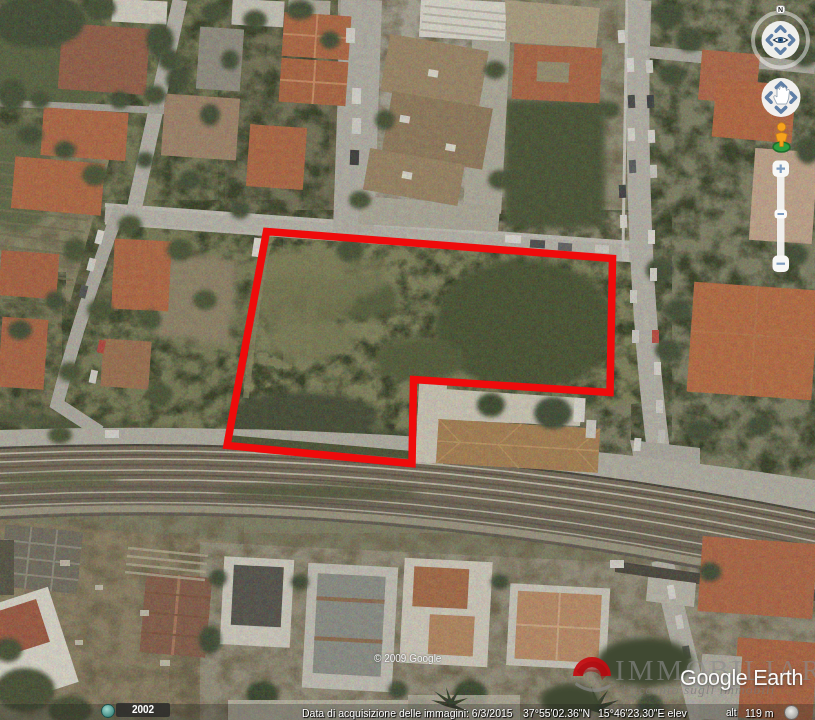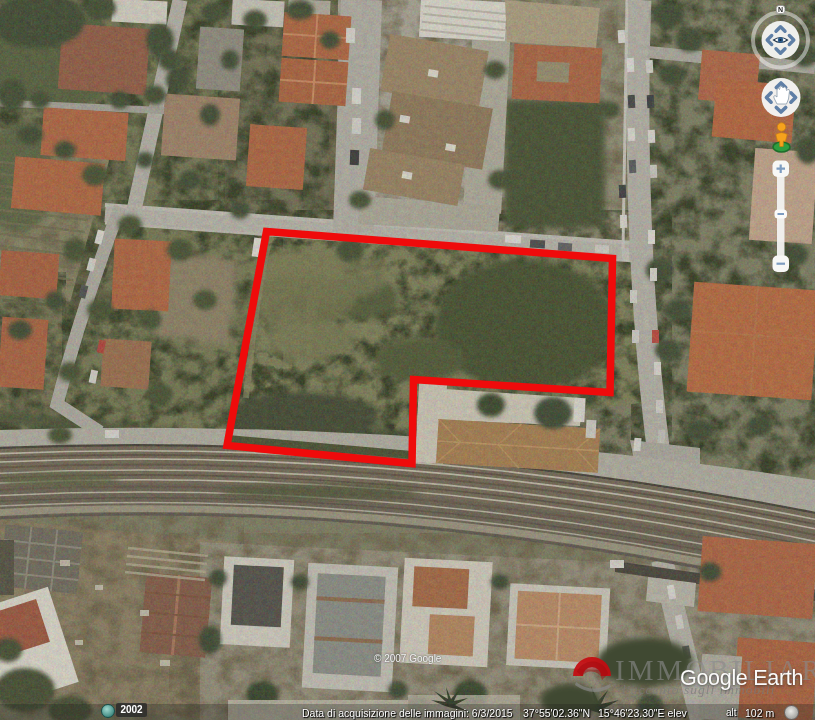--- a/index.html
+++ b/index.html
@@ -540,29 +540,29 @@
 <path d="M777.5,214 h6.5" stroke="#7d9cc0" stroke-width="2"></path>
 
 <rect x="772.5" y="255.5" width="16.5" height="16.5" rx="5" fill="#f7f7f5"></rect>
 <path d="M776.5,263.7 h8.5" stroke="#7d9cc0" stroke-width="2.2"></path>
 </g>
 
 </svg>
 
 <div style="position:absolute;left:0;top:704px;width:815px;height:16px;background:rgba(30,28,25,0.28)"></div>
 
-<div class="txt" style="left:374px;top:653px;font-size:10px;color:#f2f2f2;text-shadow:0 0 2px #333">© 2007 Google</div>
+<div class="txt" style="left:374px;top:653px;font-size:10px;color:#f2f2f2;text-shadow:0 0 2px #333">© 2009 Google</div>
 
 <div class="txt" style="left:680px;top:666px;font-size:21.5px;font-weight:normal;color:#fbfbfa;letter-spacing:-0.3px;text-shadow:0 1px 3px rgba(40,40,40,0.8)">Google Earth</div>
 
 <div style="position:absolute;left:101px;top:704px;width:12px;height:12px;border-radius:50%;background:radial-gradient(circle at 40% 35%,#9fd8cf,#1f6f66);border:1px solid #174f4a"></div>
 
-<div class="txt" style="left:116px;top:703px;width:31px;height:14px;background:rgba(40,40,40,0.8);border-radius:2px;font-size:10px;font-weight:bold;text-align:center;line-height:14px">2002</div>
+<div class="txt" style="left:116px;top:703px;width:54px;height:14px;background:rgba(40,40,40,0.8);border-radius:2px;font-size:10px;font-weight:bold;text-align:center;line-height:14px">2002</div>
 
 <div class="txt" style="left:302px;top:707px;font-size:10.5px;color:#fff;text-shadow:0 0 2px #000,1px 1px 1px #000">Data di acquisizione delle immagini: 6/3/2015</div>
 <div class="txt" style="left:523px;top:707px;font-size:10.5px;color:#fff;text-shadow:0 0 2px #000,1px 1px 1px #000">37°55'02.36"N</div>
 <div class="txt" style="left:598px;top:707px;font-size:10.5px;color:#fff;text-shadow:0 0 2px #000,1px 1px 1px #000">15°46'23.30"E elev</div>
 <div class="txt" style="left:700px;top:744px;font-size:10px;color:#fff;text-shadow:0 0 2px #000,1px 1px 1px #000">8 m</div>
 <div class="txt" style="left:726px;top:707px;font-size:10px;color:#fff;text-shadow:0 0 2px #000,1px 1px 1px #000">alt</div>
-<div class="txt" style="left:745px;top:707px;font-size:10.5px;color:#fff;text-shadow:0 0 2px #000,1px 1px 1px #000">102 m</div>
+<div class="txt" style="left:745px;top:707px;font-size:10.5px;color:#fff;text-shadow:0 0 2px #000,1px 1px 1px #000">119 m</div>
 
 <div style="position:absolute;left:784px;top:705px;width:13px;height:13px;border-radius:50%;background:radial-gradient(circle at 45% 40%,#e8e8e4,#8a8a86);border:1px solid #666"></div>
 </div>
 
 </body></html>

